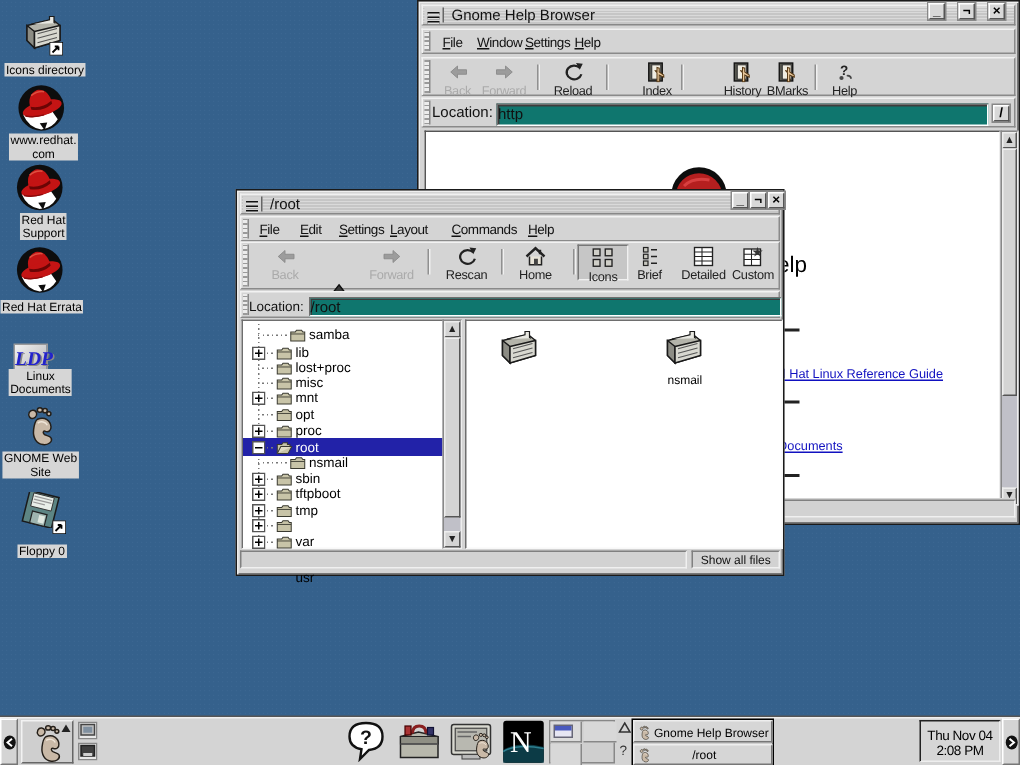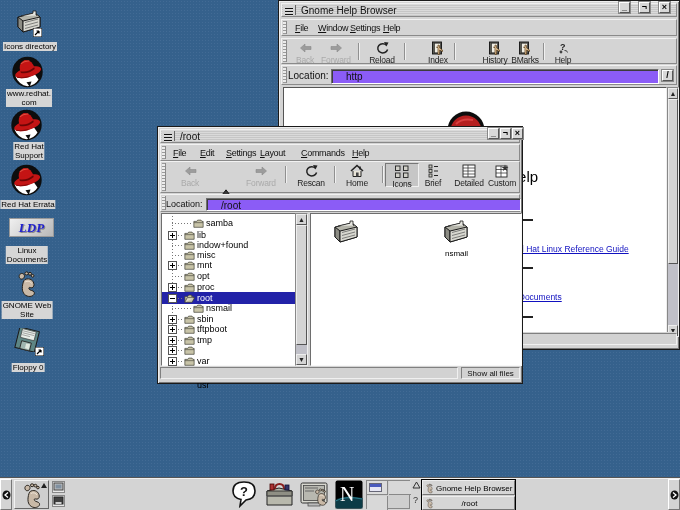--- a/index.html
+++ b/index.html
@@ -62,24 +62,24 @@
   position:absolute; left:2px; right:2px; height:20px;
   background:#d4d4d4;
   border:1px solid #8a8a8a; border-top-color:#f2f2f2; border-left-color:#f2f2f2;
   font-size:10px; color:#111;
 }
 .locb .lab { position:absolute; top:4px; }
 .grip { position:absolute; left:1px; top:1px; bottom:1px; width:4px;
   background-image:repeating-linear-gradient(0deg,#9a9a9a 0 1px,#ececec 1px 3px);
   border-right:1px solid #8a8a8a; }
 .input {
-  position:absolute; background:#8b5cf6;
+  position:absolute; background:#0f766e;
   border:1px solid #6e6e6e; border-bottom-color:#fff; border-right-color:#fff;
   box-shadow:inset 1px 1px 0 #3c3c3c;
-  font-size:10px; color:#111; line-height:13px; padding-left:14px;
+  font-size:10px; color:#111; line-height:13px; padding-left:0;
 }
 .sunk {
   background:#fff;
   border:1px solid #6e6e6e; border-bottom-color:#f8f8f8; border-right-color:#f8f8f8;
 }
 .statb {
   position:absolute; left:2px; right:2px; bottom:2px; height:15px;
   background:#d4d4d4;
 }
 .sbox {
@@ -166,21 +166,21 @@
     <g transform="rotate(-16 16.5 15) translate(0 -1)">
       <path d="M9.3 15.8 Q9 5.8 16.8 4.6 Q24.2 5.8 24.2 15.8 Z" fill="#c41414"></path>
       <ellipse cx="16.8" cy="17.3" rx="13.4" ry="4.9" fill="#c41414"></ellipse>
       <path d="M9.6 14.2 Q16.8 17.6 24 14.2 L24 16.2 Q16.8 19.6 9.6 16.2 Z" fill="#6a0505"></path>
       <path d="M12 7.2 Q16.5 5.2 21 7" stroke="#df5040" stroke-width="1" fill="none"></path>
       <path d="M4.6 19.2 Q10 21.9 16.8 21.9" stroke="#8a0a0a" stroke-width="1" fill="none"></path>
     </g>
   </svg>
 <div class="dlab" style="left:28px; top:200px; transform:translateX(-50%);">Red Hat Errata</div>
 
-<div class="abs" style="left:9px; top:218px; width:45px; height:19px; background:linear-gradient(135deg,#f0f0f0,#b8b8b8); border:1px solid #999; color:#2222cc; font-family:'Liberation Serif',serif; font-weight:bold; font-style:italic; font-size:13px; text-align:center; line-height:17px; text-shadow:1px 1px 0 #888;">LDP</div>
+<div class="abs" style="left:9px; top:229px; width:23px; height:19px; background:linear-gradient(135deg,#f0f0f0,#b8b8b8); border:1px solid #999; color:#2222cc; font-family:'Liberation Serif',serif; font-weight:bold; font-style:italic; font-size:13px; text-align:center; line-height:17px; text-shadow:1px 1px 0 #888;">LDP</div>
 <div class="dlab" style="left:27px; top:246px; transform:translateX(-50%);">Linux<br>Documents</div>
 
 <svg class="abs foot" style="left:14px; top:269px;" width="25" height="30" viewBox="0 0 25 30">
     <g stroke="#241f19" stroke-width="1" fill="#c9b9a7">
       <path d="M5.8 9.2 C4.2 7 5.8 4.2 8.2 4.5 C10.6 4.8 11.2 7.6 9.5 9.2 C8.3 10.3 6.7 10.4 5.8 9.2 Z"></path>
       <ellipse cx="12.6" cy="4.4" rx="1.7" ry="1.5"></ellipse>
       <ellipse cx="16" cy="4.8" rx="1.5" ry="1.4"></ellipse>
       <ellipse cx="18.6" cy="6.8" rx="1.35" ry="1.3"></ellipse>
       <path d="M11 10.5 C16 8.5 19.7 11.5 20 15.5 C20.2 18 18.2 19.3 16.4 18.6 C15 18 14.4 19 15.2 20.2 C16.2 21.7 19.2 21.2 20.2 23.2 C21 25.6 18.2 27.8 14.7 27.4 C10.2 26.8 7.8 22.8 8.4 17.5 C8.8 14 9.6 11.5 11 10.5 Z"></path>
     </g>
@@ -387,21 +387,21 @@
             <path d="M1 4 L12 4" stroke="#3a3a30" stroke-width="0.7"></path>
           </svg></div>
         <div style="position:absolute;left:35px;top:0;">lib</div>
       </div>
       <div class="trow" style="top: 26px;">
         <div style="position:absolute;left:10px;top:5px;height:1px;width:12px;background-image:repeating-linear-gradient(90deg,#777 0 1px,transparent 1px 3px);"></div>
         <div class="fico" style="left:22px;"><svg width="11" height="9" viewBox="0 0 13 10">
             <path d="M1 2.5 L4.5 2.5 L5.5 1 L9.5 1 L10.5 2.5 L12 2.5 L12 9.5 L1 9.5 Z" fill="#c8c4a8" stroke="#3a3a30" stroke-width="0.8"></path>
             <path d="M1 4 L12 4" stroke="#3a3a30" stroke-width="0.7"></path>
           </svg></div>
-        <div style="position:absolute;left:35px;top:0;">indow+found</div>
+        <div style="position:absolute;left:35px;top:0;">lost+proc</div>
       </div>
       <div class="trow" style="top: 36px;">
         <div style="position:absolute;left:10px;top:5px;height:1px;width:12px;background-image:repeating-linear-gradient(90deg,#777 0 1px,transparent 1px 3px);"></div>
         <div class="fico" style="left:22px;"><svg width="11" height="9" viewBox="0 0 13 10">
             <path d="M1 2.5 L4.5 2.5 L5.5 1 L9.5 1 L10.5 2.5 L12 2.5 L12 9.5 L1 9.5 Z" fill="#c8c4a8" stroke="#3a3a30" stroke-width="0.8"></path>
             <path d="M1 4 L12 4" stroke="#3a3a30" stroke-width="0.7"></path>
           </svg></div>
         <div style="position:absolute;left:35px;top:0;">misc</div>
       </div>
       <div class="trow" style="top: 46px;">
@@ -661,20 +661,24 @@
             <ellipse cx="16" cy="4.8" rx="1.5" ry="1.4"></ellipse>
             <ellipse cx="18.6" cy="6.8" rx="1.35" ry="1.3"></ellipse>
             <path d="M11 10.5 C16 8.5 19.7 11.5 20 15.5 C20.2 18 18.2 19.3 16.4 18.6 C15 18 14.4 19 15.2 20.2 C16.2 21.7 19.2 21.2 20.2 23.2 C21 25.6 18.2 27.8 14.7 27.4 C10.2 26.8 7.8 22.8 8.4 17.5 C8.8 14 9.6 11.5 11 10.5 Z"></path>
           </g>
           <path d="M11.2 13 C13.5 11.5 16.5 12.2 17.5 14.5" fill="none" stroke="#efe5d8" stroke-width="1"></path>
         </svg>
       <div class="abs" style="left:0;top:2px;width:93px;text-align:center;color:#000;">/root</div>
     </div>
   </div>
 
+  <div class="abs" style="left:613px;top:1px;width:54px;height:28px;background:#d6d6d6;border:1px solid #222;border-right-color:#eee;border-bottom-color:#eee;color:#000;text-align:center;">
+    <div style="margin-top:4px;font-size:9px;letter-spacing:-0.3px;">Thu Nov 04</div>
+    <div style="font-size:9px;letter-spacing:-0.3px;">2:08 PM</div>
+  </div>
 
   <div class="abs" style="left:668px;top:0;width:12px;height:31px;background:#d4d4d4;border:1px solid #fff;border-right-color:#777;border-bottom-color:#777;">
     <svg class="abs" style="left:1px;top:10px;" width="9" height="10" viewBox="0 0 9 10">
         <ellipse cx="4.5" cy="5" rx="4" ry="4.6" fill="#111"></ellipse>
         <path d="M3 2.5 L6 5 L3 7.5" stroke="#fff" stroke-width="1.3" fill="none"></path>
       </svg>
   </div>
 </div>
 
 </body></html>

